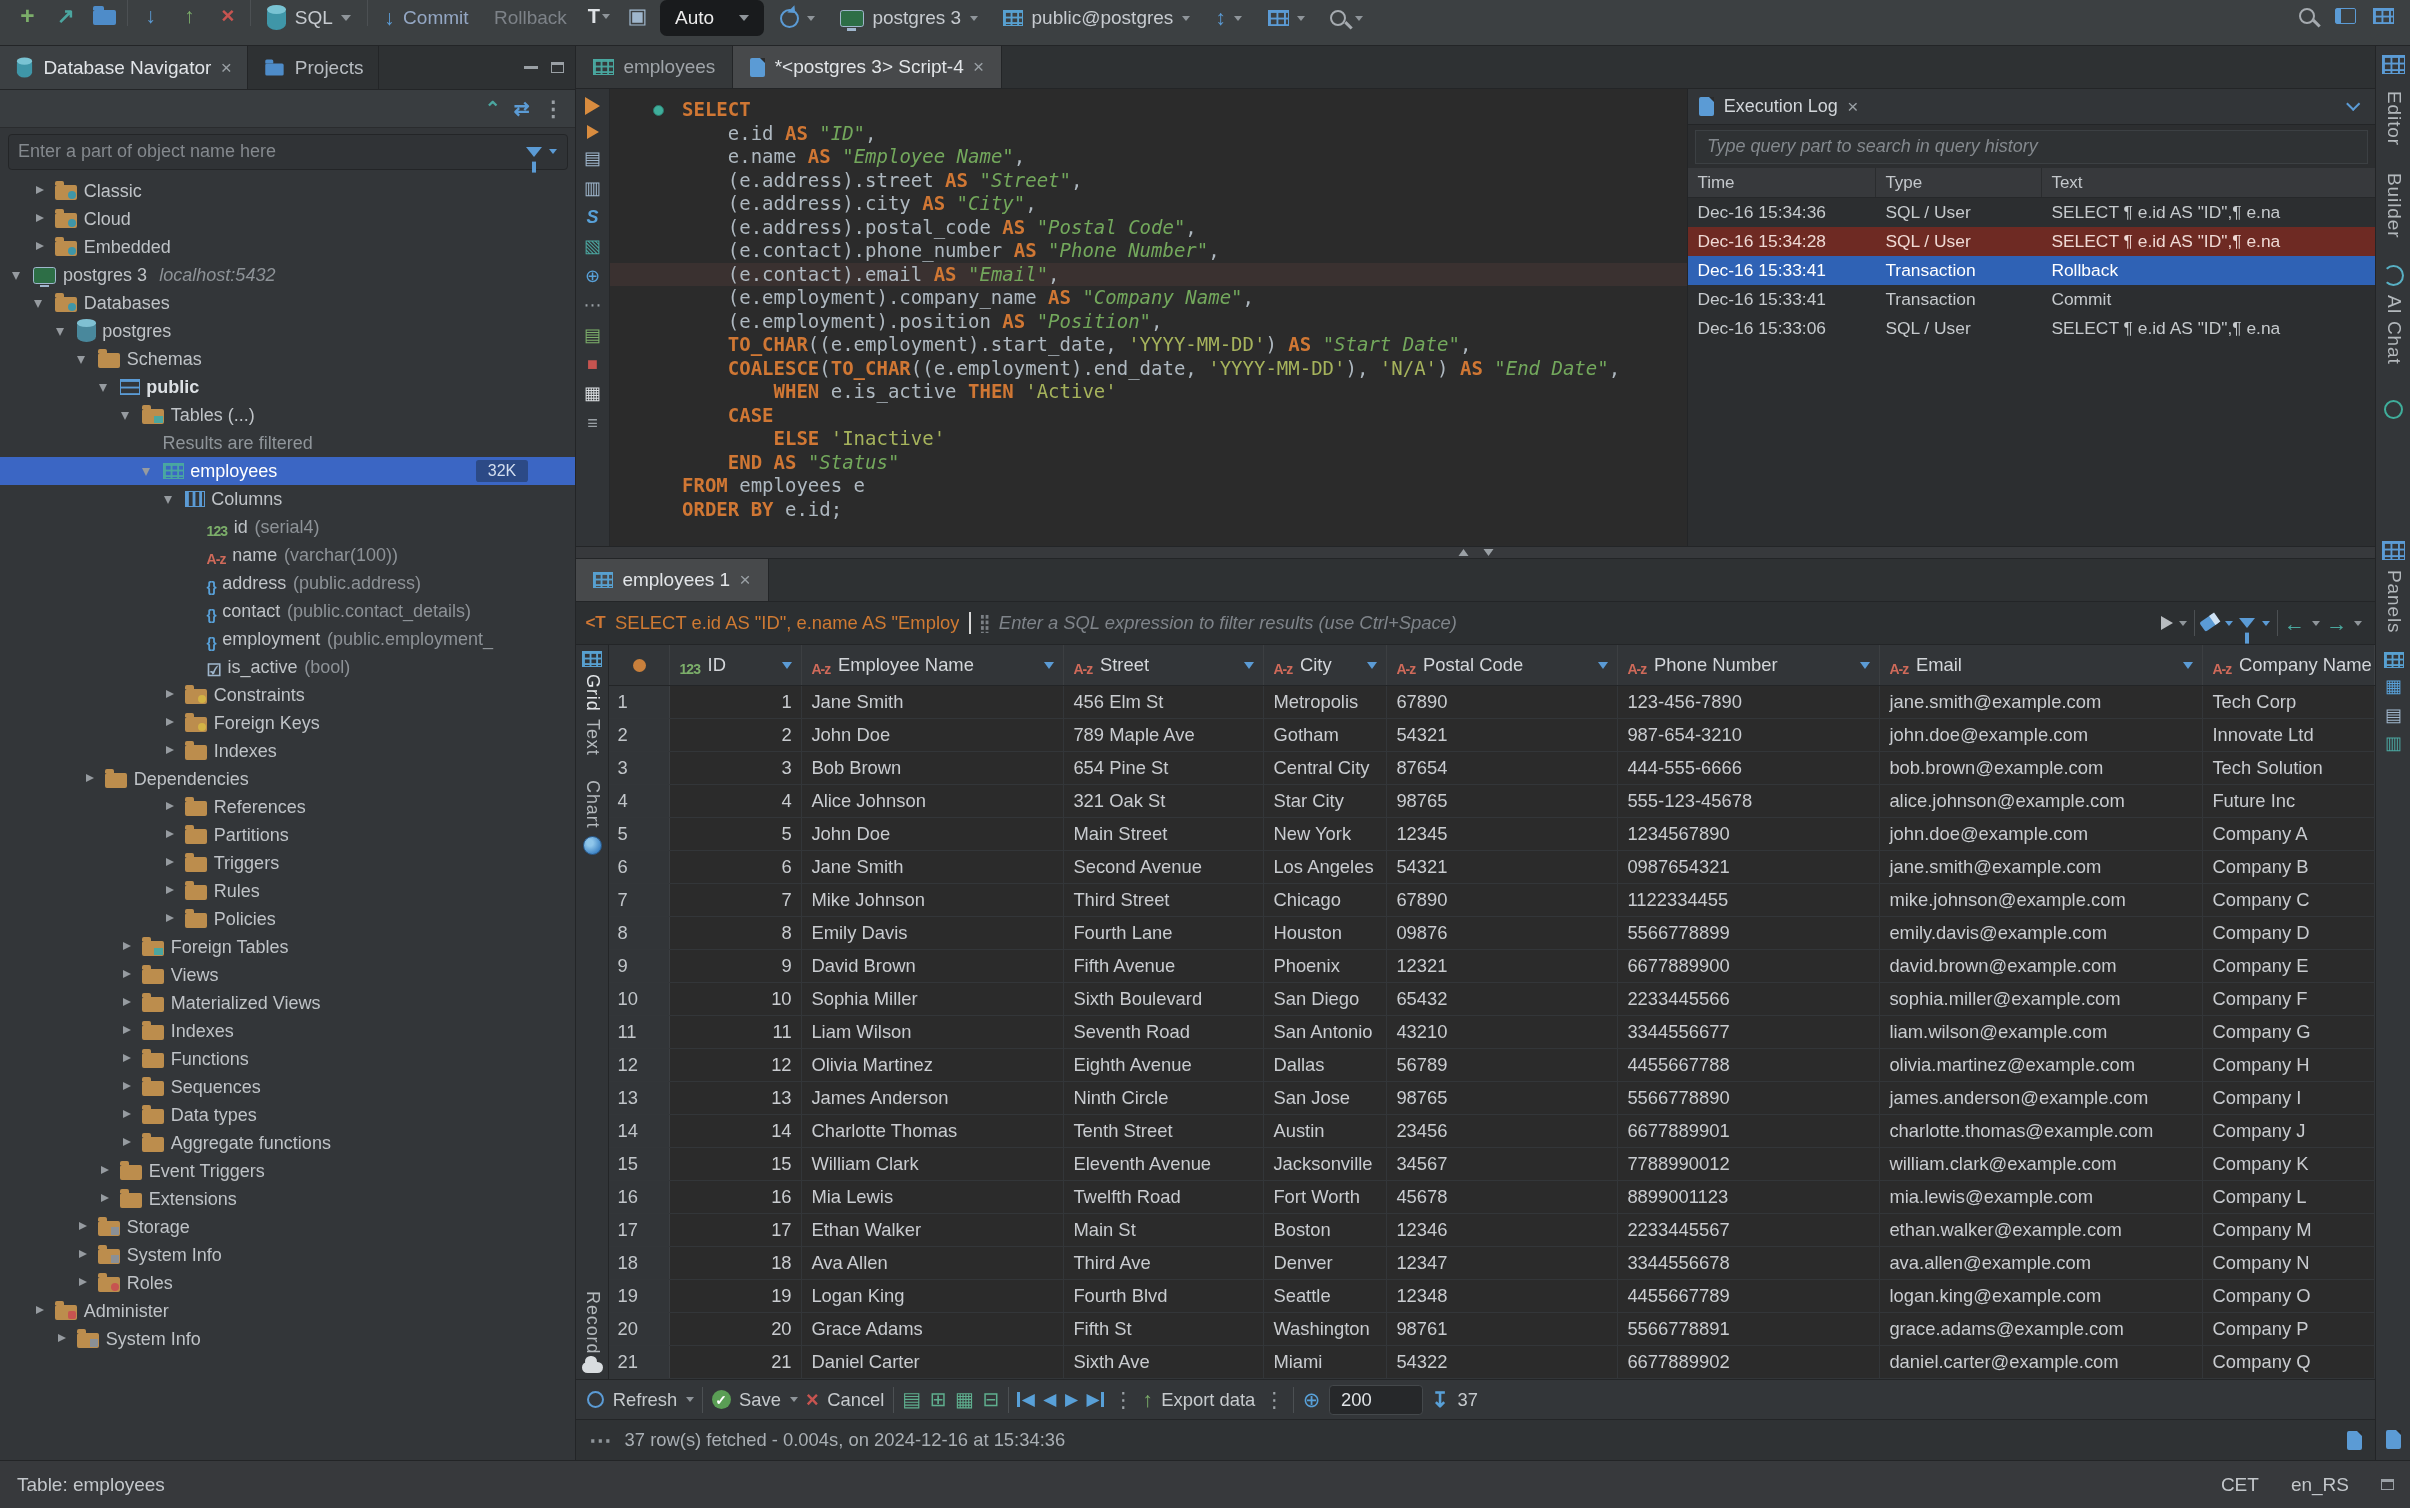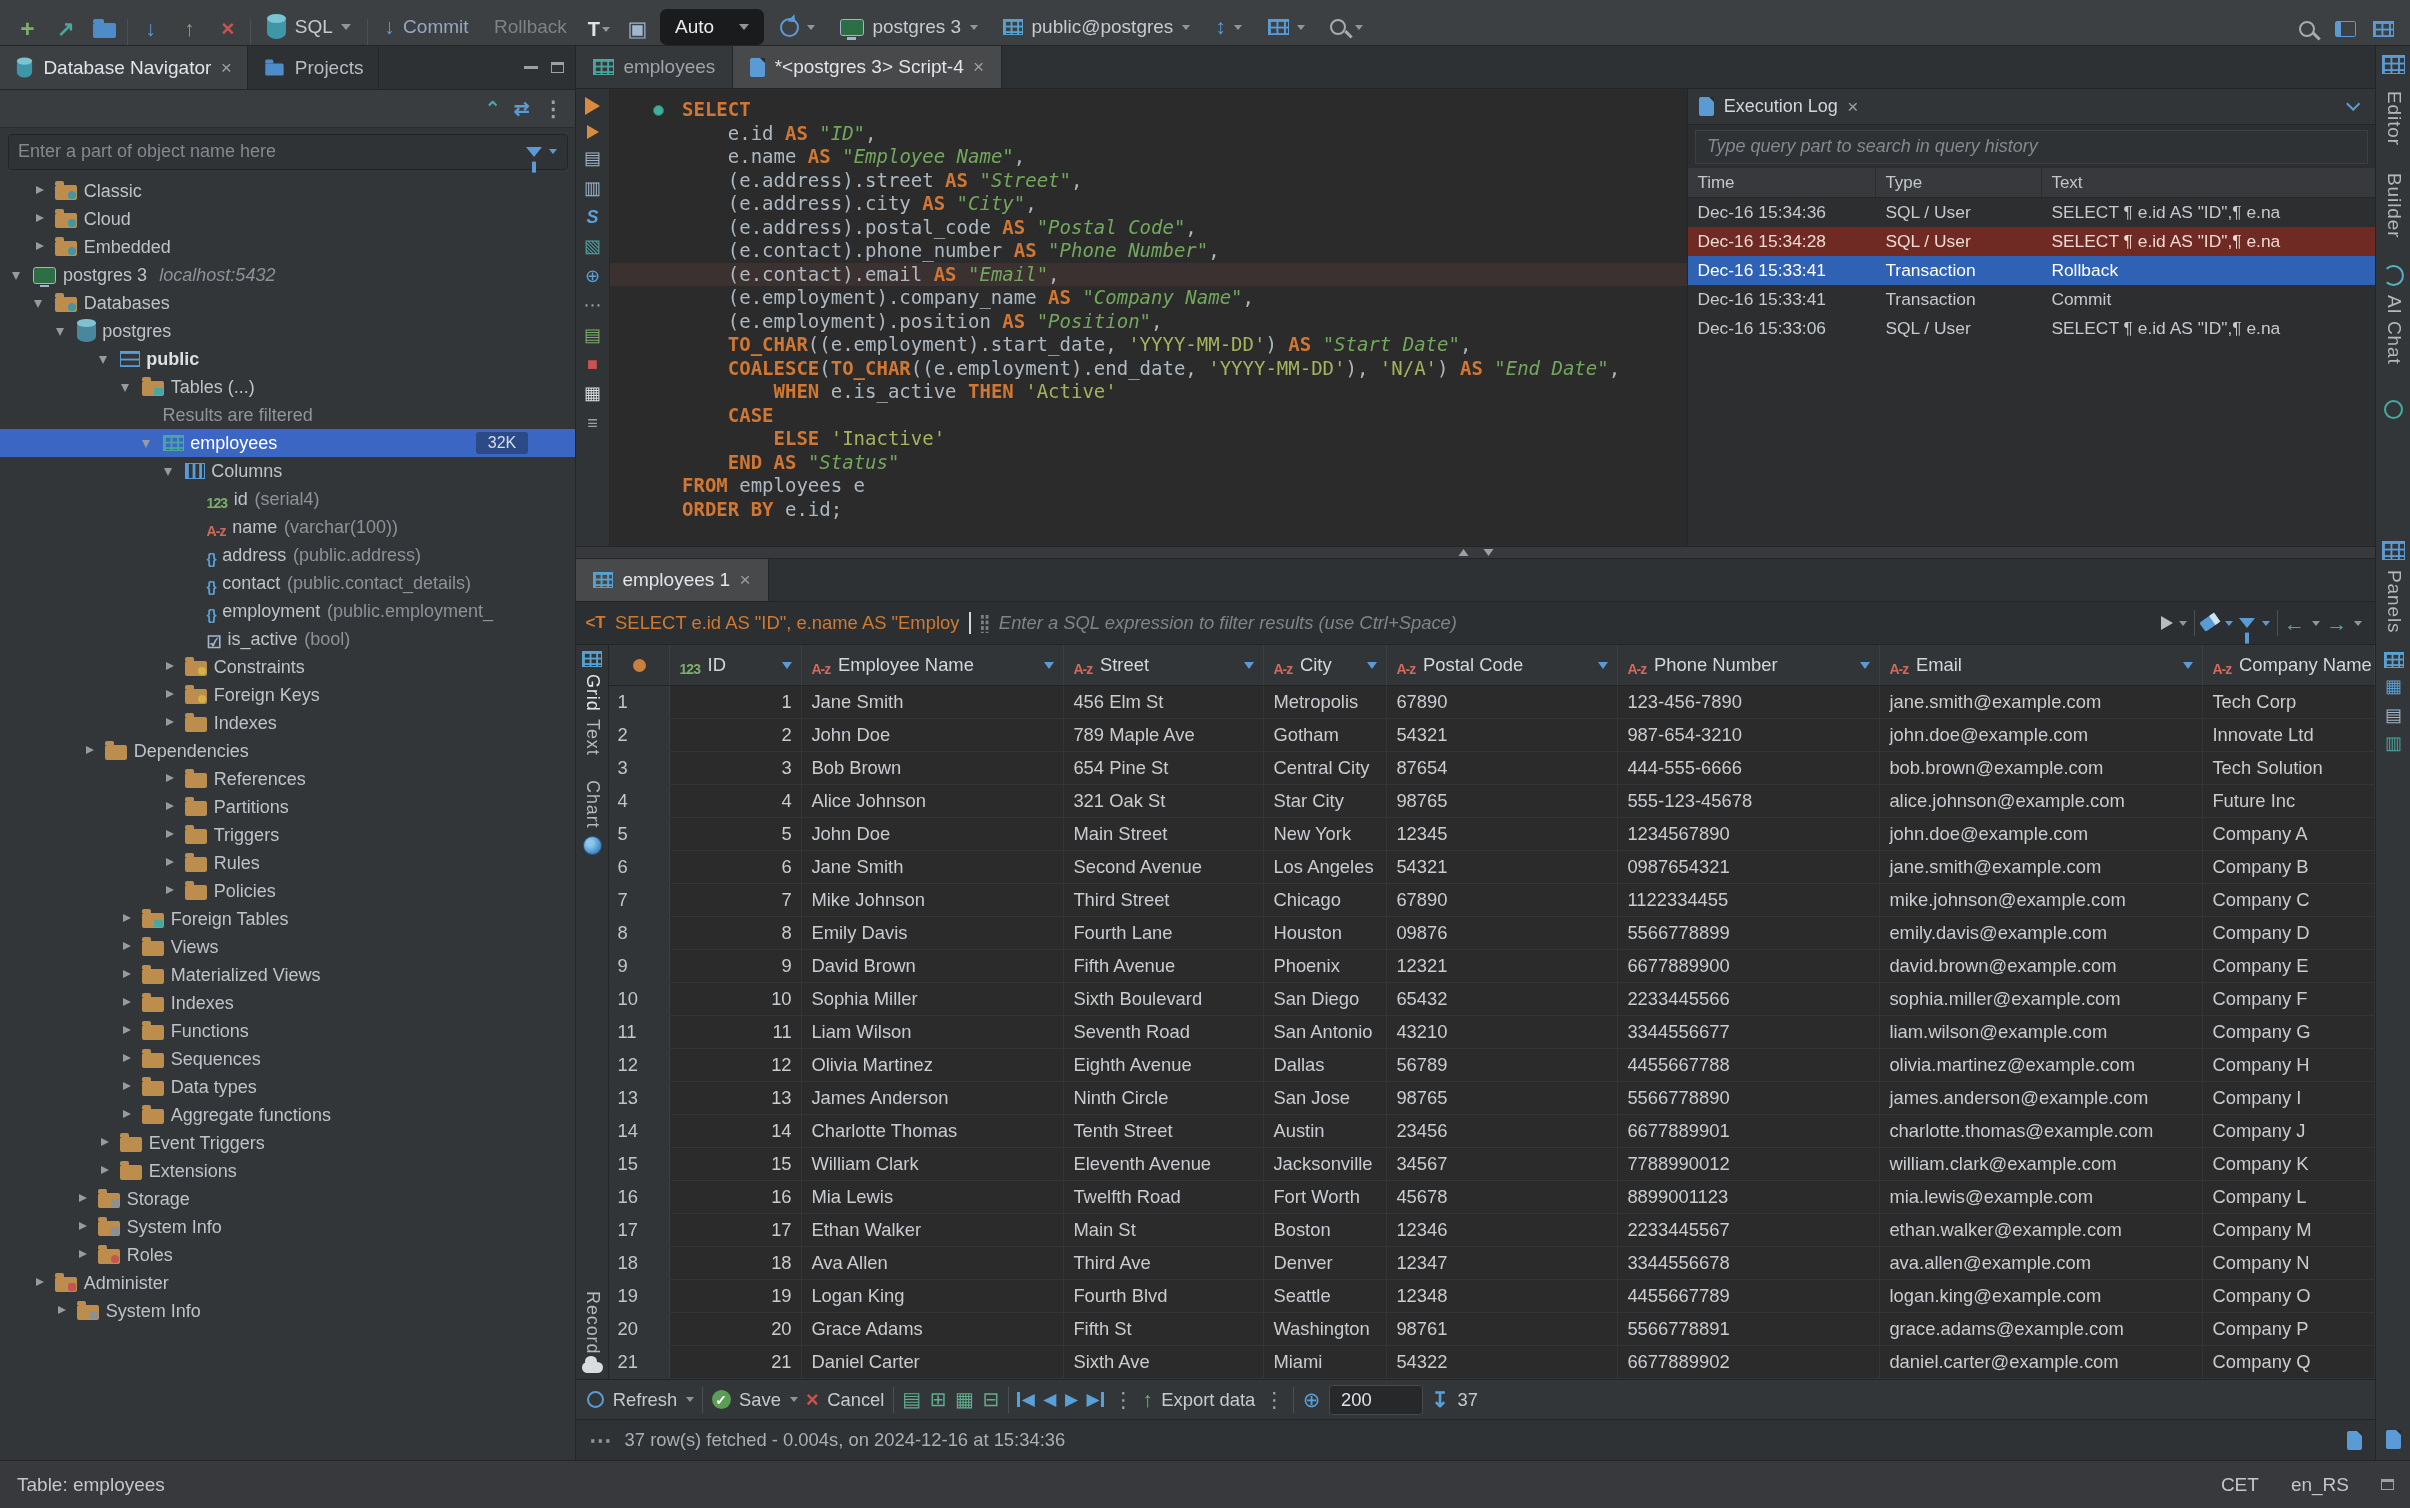--- a/index.html
+++ b/index.html
@@ -9,21 +9,21 @@
 
   
   .car { width:0;height:0;border-left:5.6px solid transparent;border-right:5.6px solid transparent;border-top:6.6px solid #8f959a; flex:none;}
   .car.b { border-top-color:#5b9bd5; }
   .car.sm { border-left-width:4.7px;border-right-width:4.7px;border-top-width:5.6px; }
   .vsep { width:0.9px;height:26px;background:#4c5053;flex:none; }
   .x::before { content:"×"; }
   .vtext { writing-mode:vertical-rl; font-size:19px; color:#b3b8bc; letter-spacing:0.9px; }
 
   
-  .topbar { height:46px; background:#3c4042; border-bottom:0.9px solid #232527; display:flex; align-items:flex-end; padding:0 11.3px; gap:6.6px; flex:none; }
+  .topbar { height:46px; background:#3c4042; border-bottom:0.9px solid #232527; display:flex; align-items:flex-start; padding:0 11.3px; gap:6.6px; flex:none; }
   .tico { width:32px;height:32px;border-radius:5.6px;display:flex;align-items:center;justify-content:center;flex:none; position:relative;}
   .tbtn { height:36px; display:flex; align-items:center; gap:8.5px; padding:0 9.4px; border-radius:5.6px; color:#c7cbd0; font-size:19px; flex:none;}
   .tbtn.dis { color:#7d8288; }
   .combo-dark { background:#191b1d; border-radius:6.6px; height:36px; padding:0 15px; color:#ececec; display:flex; gap:24.5px; align-items:center; font-size:19px; flex:none;}
   .s-plus::before { content:"+"; color:#7cae6a; font-weight:bold; font-size:24.5px; }
   .s-cloudarr::before { content:"↗"; color:#4ba6a0; font-weight:bold; font-size:21px; }
   .s-down::before { content:"↓"; color:#5b9bd5; font-weight:bold; font-size:21px; }
   .s-up::before { content:"↑"; color:#7cae6a; font-weight:bold; font-size:21px; }
   .s-x::before { content:"×"; color:#c75450; font-weight:bold; font-size:22.6px; }
   .s-T { color:#dfe3e6; font-weight:bold; font-size:20px; }
@@ -339,20 +339,25 @@
           <div class="trow" style="padding-left: 31px;">
             <span class="tw tw-d"></span>
             <span class="tic tic-folder-db"></span>
             <span class="tlabel">Databases</span>
           </div>
           <div class="trow" style="padding-left: 53px;">
             <span class="tw tw-d"></span>
             <span class="tic tic-database"></span>
             <span class="tlabel">postgres</span>
           </div>
+          <div class="trow" style="padding-left: 74px;">
+            <span class="tw tw-d"></span>
+            <span class="tic tic-folder"></span>
+            <span class="tlabel">Schemas</span>
+          </div>
           <div class="trow bold" style="padding-left: 96px;">
             <span class="tw tw-d"></span>
             <span class="tic tic-schema"></span>
             <span class="tlabel">public</span>
           </div>
           <div class="trow" style="padding-left: 118px;">
             <span class="tw tw-d"></span>
             <span class="tic tic-folder-table"></span>
             <span class="tlabel">Tables (...)</span>
           </div>

